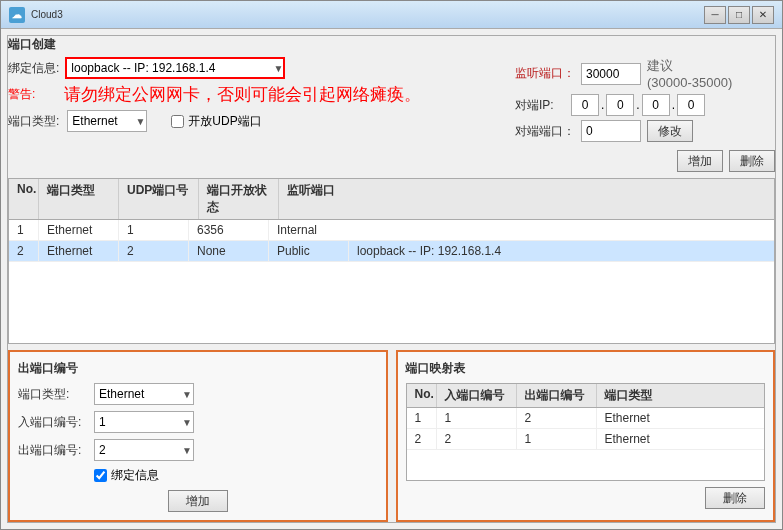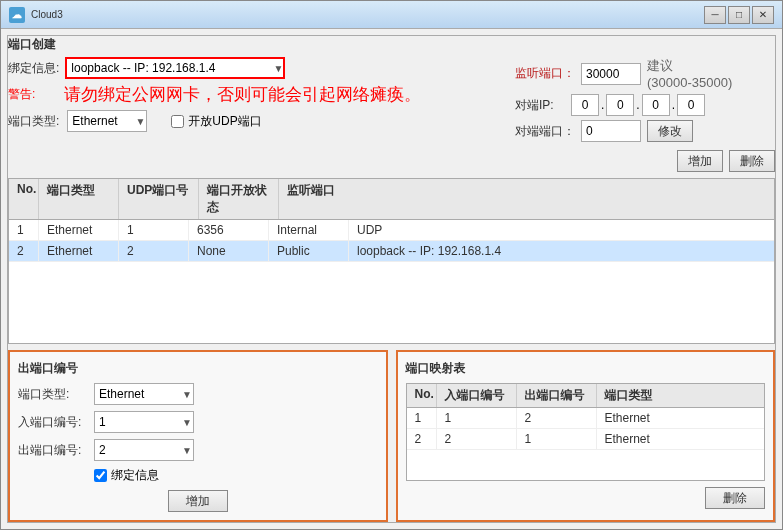--- a/index.html
+++ b/index.html
@@ -171,21 +171,20 @@
           <div class="th col-udp">UDP端口号</div>
           <div class="th col-state">端口开放状态</div>
           <div class="th col-bind">监听端口</div>
         </div>
         <div class="table-row">
           <div class="td col-no">1</div>
           <div class="td col-type">Ethernet</div>
           <div class="td col-id">1</div>
           <div class="td col-udp">6356</div>
           <div class="td col-state">Internal</div>
-          <div class="td col-bind">UDP</div>
         </div>
         <div class="table-row selected">
           <div class="td col-no">2</div>
           <div class="td col-type">Ethernet</div>
           <div class="td col-id">2</div>
           <div class="td col-udp">None</div>
           <div class="td col-state">Public</div>
           <div class="td col-bind">loopback -- IP: 192.168.1.4</div>
         </div>
         <div style="height:20px;"></div>

